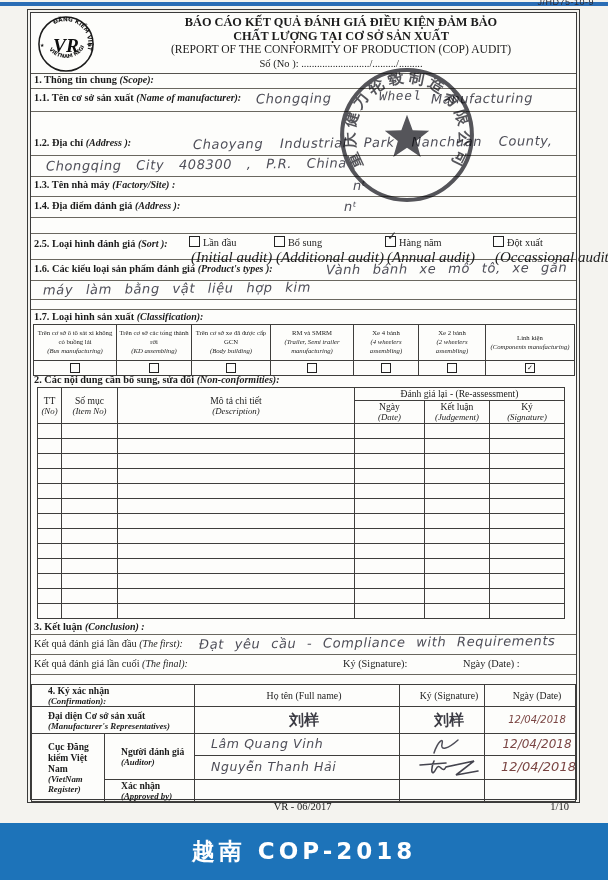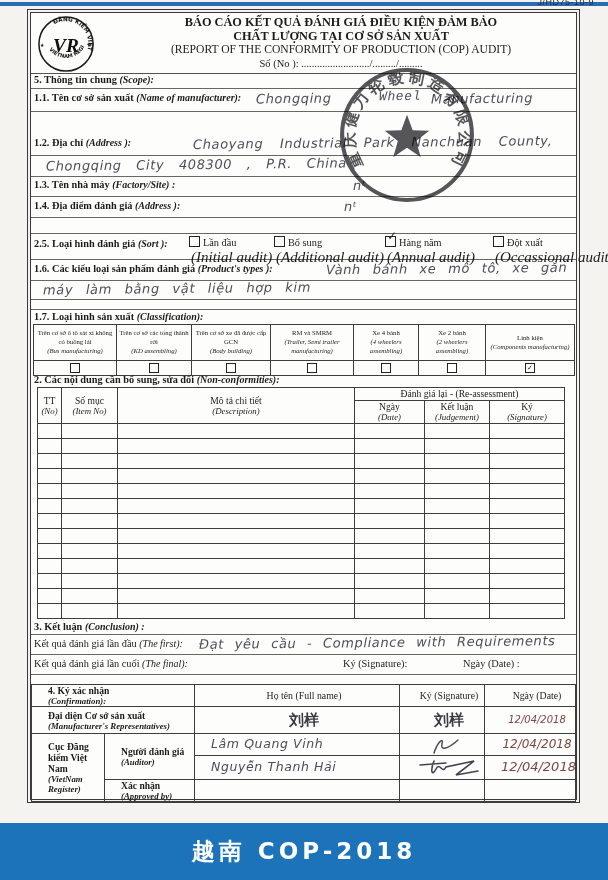--- a/index.html
+++ b/index.html
@@ -96,21 +96,21 @@
       </svg>
       <div class="titles">
         <div class="t1">BÁO CÁO KẾT QUẢ ĐÁNH GIÁ ĐIỀU KIỆN ĐẢM BẢO</div>
         <div class="t1">CHẤT LƯỢNG TẠI CƠ SỞ SẢN XUẤT</div>
         <div class="t3">(REPORT OF THE CONFORMITY OF PRODUCTION (COP) AUDIT)</div>
         <div class="docno">Số (No ): ........................../........./.........</div>
       </div>
     </div>
 
     <div class="row rl" style="top:60px;height:15px;">
-      <span class="abs lbl" style="left:3px;top:1px;"><span>5.  Thông tin chung</span> <span class="enb">(Scope):</span></span>
+      <span class="abs lbl" style="left:3px;top:1px;"><span>1.  Thông tin chung</span> <span class="enb">(Scope):</span></span>
     </div>
 
     <div class="row rl" style="top:75px;height:23px;">
       <span class="abs lbl" style="left:3px;top:4px;"><span>1.1. Tên cơ sở sản xuất</span> <span class="enb">(Name of manufacturer):</span></span>
       <span class="abs hw" style="left:225px;top:3px;">Chongqing</span>
       <span class="abs hw" style="left:348px;top:1px;font-family:Liberation Mono, monospace;">Wheel</span>
       <span class="abs hw" style="left:400px;top:3px;">Manufacturing</span>
     </div>
 
     <div class="row rl" style="top:119px;height:23px;">
@@ -397,17 +397,21 @@
     <circle cx="70" cy="70" r="64" fill="none" stroke="#2f2f36" stroke-width="4"></circle>
     <defs>
         <path id="stampArc" d="M 27.4 99.8 A 52 52 0 1 1 112.6 99.8" fill="none"></path>
       </defs>
     <text font-size="15.5" font-weight="bold" fill="#2f2f36" letter-spacing="3.5" font-family="DejaVu Sans, sans-serif">
       <textPath href="#stampArc">重庆健力轮毂制造有限公司</textPath>
     </text>
     <polygon points="70,50 64.4,65.3 48.1,65.9 61,75.9 56.5,91.6 70,82.5 83.5,91.6 79,75.9 91.9,65.9 75.6,65.3" fill="#2f2f36"></polygon>
   </svg>
 
+  <div class="footer">
+    <span>VR - 06/2017</span>
+    <span class="pageno">1/10</span>
+  </div>
 
   <div class="banner">
     <span>越南 COP-2018</span>
   </div>
 </div>
 
 </body></html>

